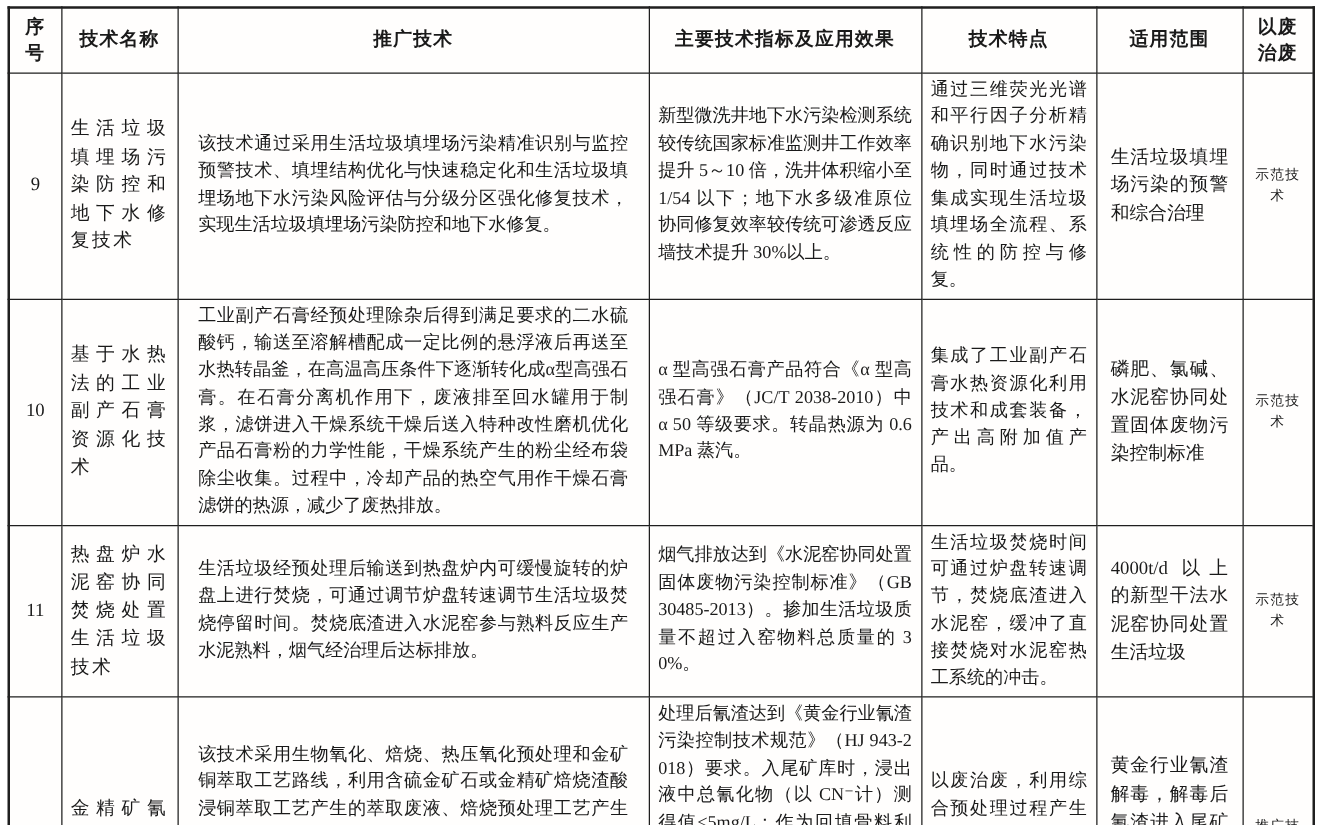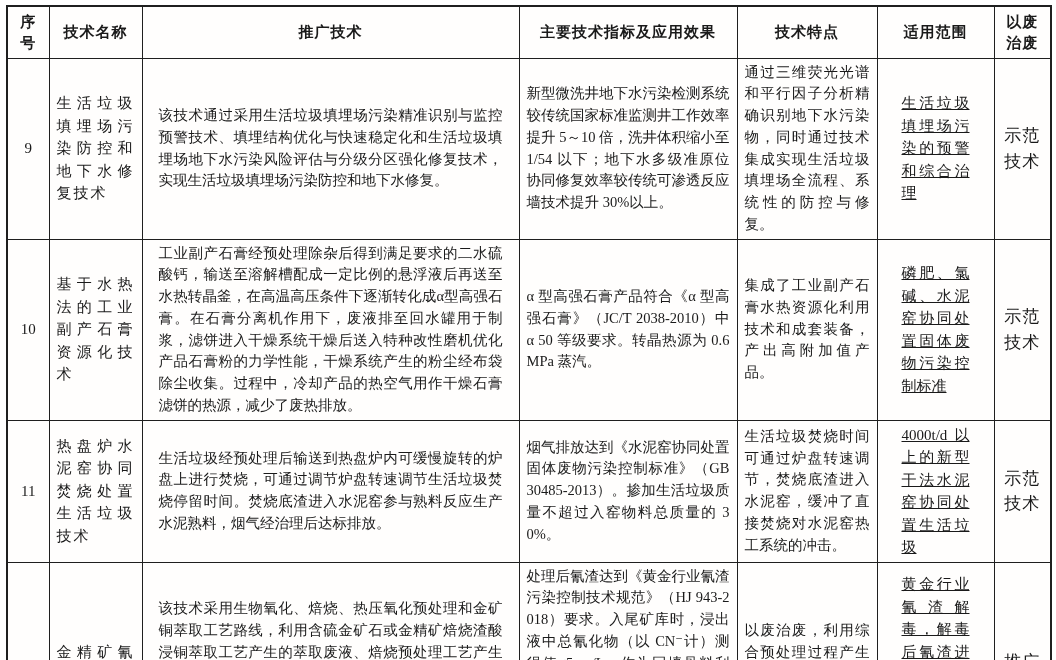--- a/index.html
+++ b/index.html
@@ -67,28 +67,27 @@
     padding: 3px 7px;
     margin-left: 44px;
   }
   td.c-feat {
     text-align: justify;
     padding: 3px 7px;
     margin-left: 25px;
   }
   td.c-scope {
     text-align: justify;
-    padding: 3px 24px;
+    padding: 3px 11px;
     font-size: 15px;
-    text-decoration: underline;
   }
   td.c-cat {
     text-align: center;
     letter-spacing: 1px;
-    font-size: 17px;
+    font-size: 11px;
     padding: 2px 6px;
   }
   thead tr { height: 52px; }
   tbody tr:nth-child(1) { height: 105px; }
   tbody tr:nth-child(2) { height: 121px; }
   tbody tr:nth-child(3) { height: 96px; }
   tbody tr:nth-child(4) { height: 167px; }
   tbody tr:nth-child(5) { height: 107px; }
 </style>
 </head>

